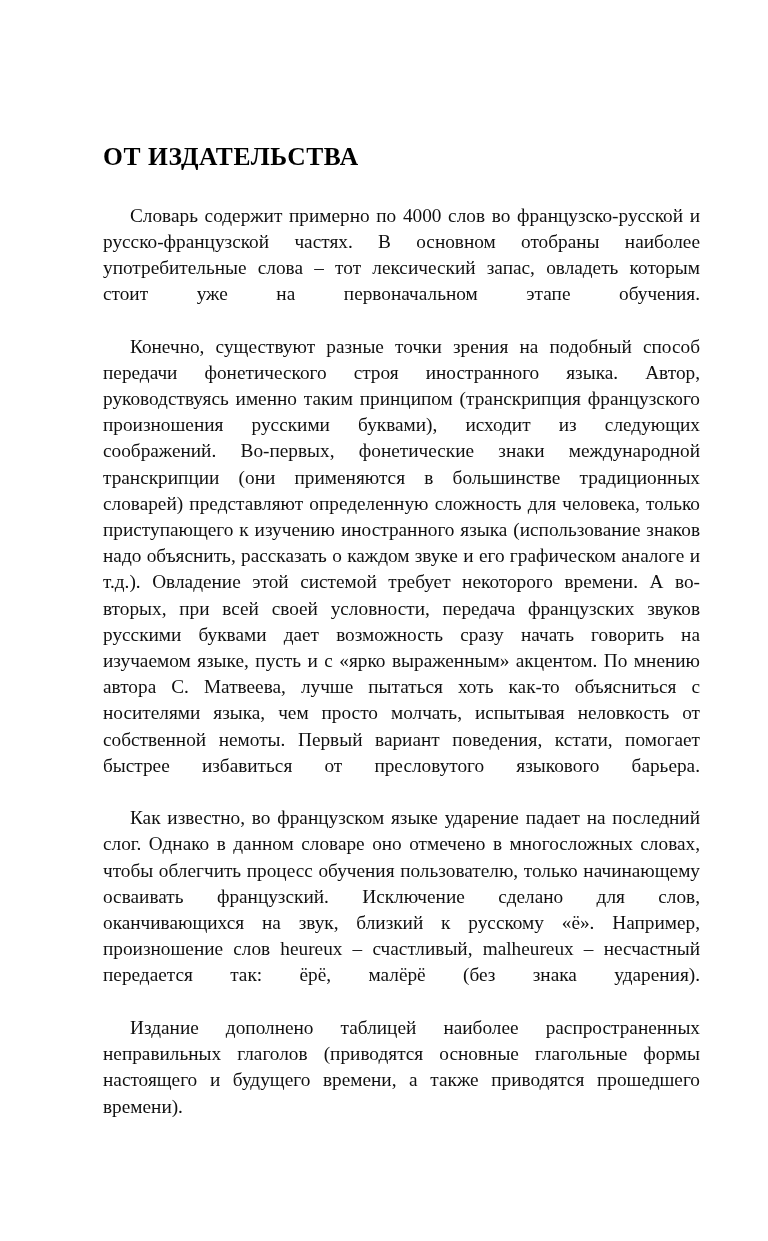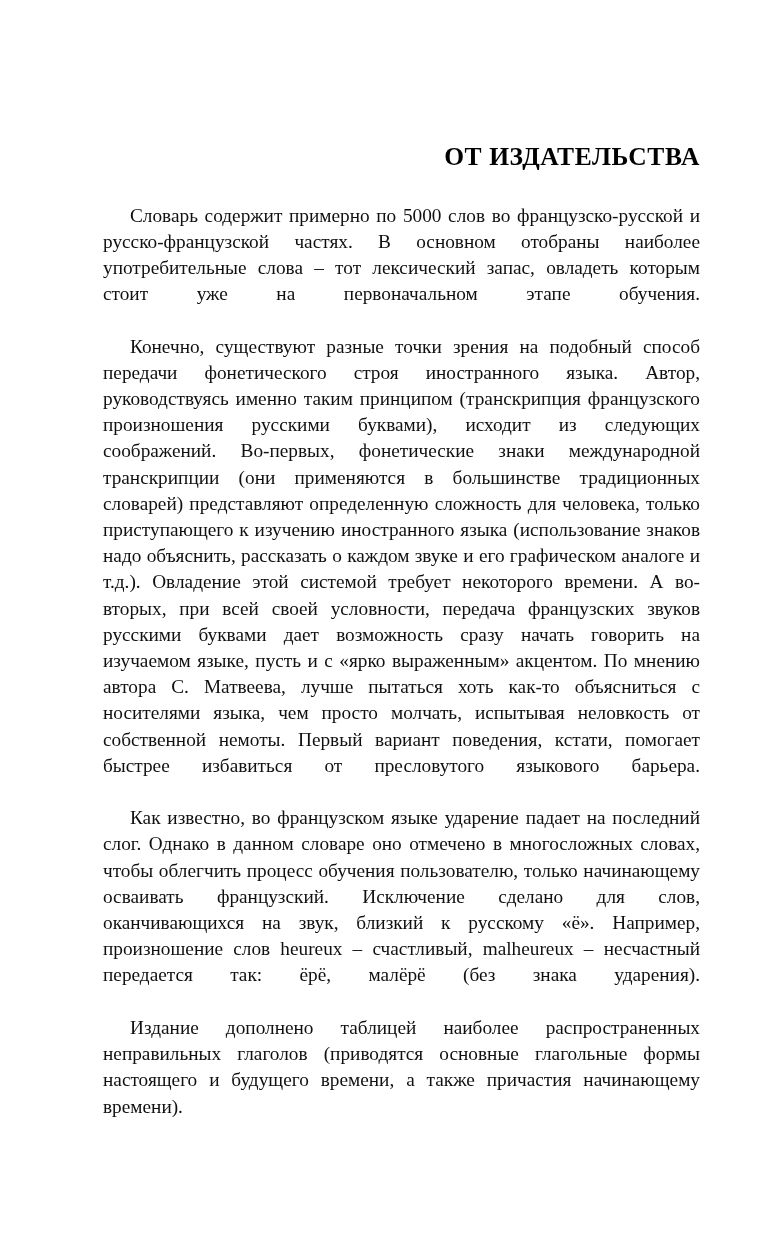--- a/index.html
+++ b/index.html
@@ -27,21 +27,21 @@
   .content {
     position: absolute;
     left: 103px;
     top: 142px;
     width: 597px;
   }
 
   .page-title {
     font-size: 25.5px;
     font-weight: bold;
-    text-align: right;
+    text-align: left;
     letter-spacing: 0.6px;
     margin: 0 0 30px 0;
     line-height: 1.2;
     color: #000000;
   }
 
   .body-text {
     font-size: 19.3px;
     line-height: 26.2px;
     text-align: justify;
@@ -68,23 +68,23 @@
   }
 </style>
 </head>
 <body>
 
 <div class="page">
   <div class="content">
 
     <h1 class="page-title">ОТ  ИЗДАТЕЛЬСТВА</h1>
 
-    <p class="body-text"><span class="indent"></span><span>Словарь содержит примерно по 5000 слов во французско-русской и русско-французской частях.  В основном отобраны наиболее употребительные слова – тот лексический запас, овладеть которым стоит уже на первоначальном этапе обучения.</span></p>
+    <p class="body-text"><span class="indent"></span><span>Словарь содержит примерно по 4000 слов во французско-русской и русско-французской частях.  В основном отобраны наиболее употребительные слова – тот лексический запас, овладеть которым стоит уже на первоначальном этапе обучения.</span></p>
 
 
     <p class="body-text"><span class="indent"></span><span>Конечно, существуют разные точки зрения на подобный способ передачи фонетического строя иностранного языка. Автор, руководствуясь именно таким принципом (транскрипция французского произношения русскими буквами), исходит из следующих соображений. Во-первых, фонетические знаки международной транскрипции (они применяются в большинстве традиционных словарей) представляют определенную сложность для человека, только приступающего к изучению иностранного языка (использование знаков надо объяснить, рассказать о каждом звуке и его графическом аналоге и т.д.). Овладение этой системой требует некоторого времени. А во-вторых, при всей своей условности, передача французских звуков русскими буквами дает возможность сразу начать говорить на изучаемом языке, пусть и с «ярко выраженным» акцентом. По мнению автора С. Матвеева, лучше пытаться хоть как-то объясниться с носителями языка, чем просто молчать, испытывая неловкость от собственной немоты. Первый вариант поведения, кстати, помогает быстрее избавиться от пресловутого языкового барьера.</span></p>
 
     <p class="body-text"><span class="indent"></span><span>Как известно, во французском языке ударение падает на последний слог. Однако в данном словаре оно отмечено в многосложных словах, чтобы облегчить процесс обучения пользователю, только начинающему осваивать французский. Исключение сделано для слов, оканчивающихся на звук, близкий к русскому «ё». Например, произношение слов heureux – счастливый, malheureux – несчастный передается так: ёрё, малёрё (без знака ударения).</span></p>
 
-    <p class="body-text"><span class="indent"></span><span>Издание дополнено таблицей наиболее распространенных неправильных глаголов (приводятся основные глагольные формы настоящего и будущего времени, а также причастия начинающему времени).</span></p>
+    <p class="body-text"><span class="indent"></span><span>Издание дополнено таблицей наиболее распространенных неправильных глаголов (приводятся основные глагольные формы настоящего и будущего времени, а также приводятся прошедшего времени).</span></p>
 
   </div>
 </div>
 
 </body></html>

